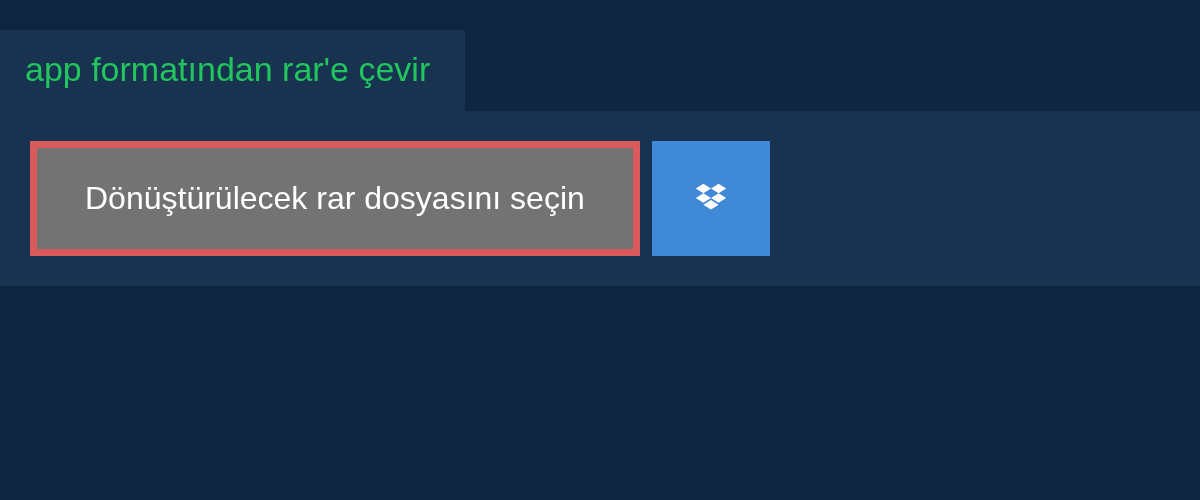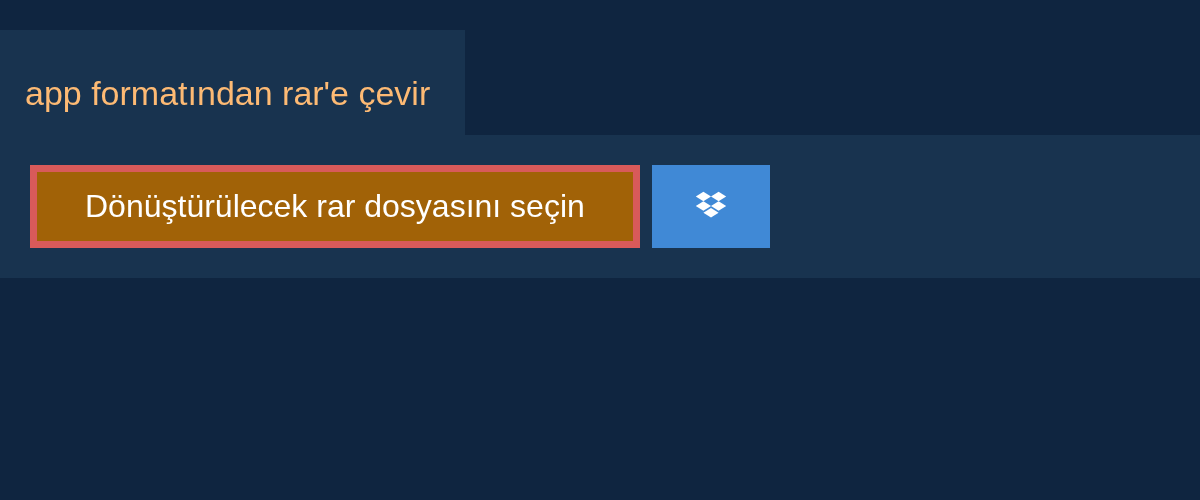--- a/index.html
+++ b/index.html
@@ -14,36 +14,35 @@
       font-family: -apple-system, BlinkMacSystemFont, "Segoe UI", Arial, sans-serif;
       overflow: hidden;
     }
     .header-tab {
       background-color: #18334f;
       display: inline-block;
       padding: 20px 35px 22px 25px;
       margin-top: 30px;
     }
     .header-title {
-      color: #fdba74;
+      color: #22c55e;
       font-size: 34px;
       font-weight: 300;
-      margin-top: 24px;
     }
     .content-panel {
       background-color: #18334f;
       padding: 30px;
       display: flex;
       gap: 12px;
       align-items: stretch;
     }
     .select-button {
-      background-color: #a16207;
+      background-color: #737373;
       border: 7px solid #d85a5a;
-      padding: 16px 48px;
+      padding: 32px 48px;
       cursor: pointer;
       display: flex;
       align-items: center;
       justify-content: flex-end;
     }
     .select-button-text {
       color: #ffffff;
       font-size: 32px;
       font-weight: 300;
     }

